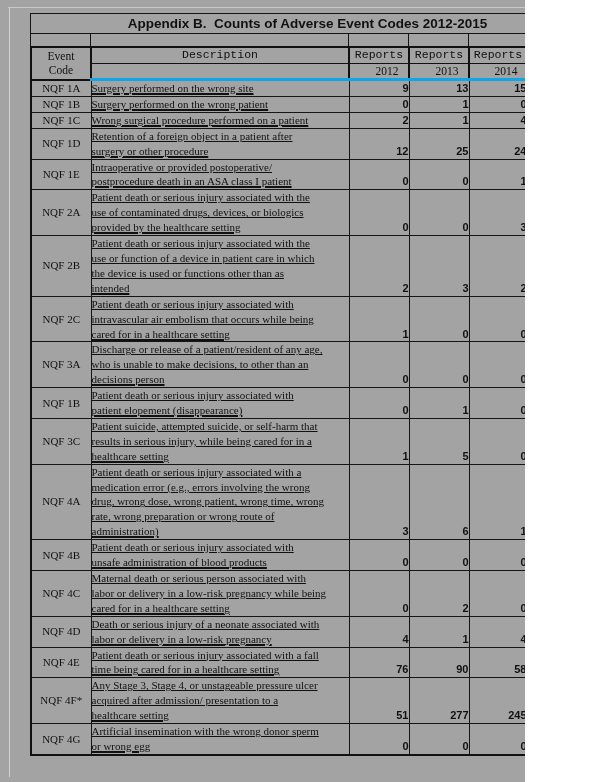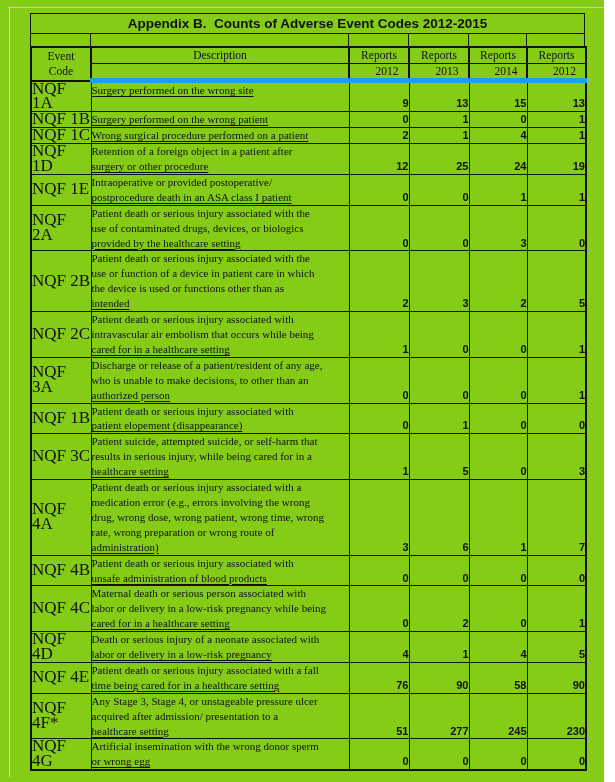--- a/index.html
+++ b/index.html
@@ -1,18 +1,18 @@
 <!DOCTYPE html>
 <html><head>
 <meta charset="utf-8">
 <style>
   html,body { margin:0; padding:0; }
   body { background:#ffffff; }
   .page {
-    position:relative; width:604px; height:782px; background:#84cc16;
+    position:relative; width:525px; height:782px; background:#a3a3a3;
     font-family:"Liberation Serif", serif; color:#111111; overflow:hidden;
   }
   .page-edge-top { position:absolute; left:8px; top:7px; width:603px; height:1px; background:#c9c9c9; }
   .page-edge-left { position:absolute; left:9px; top:7px; width:1px; height:770px; background:#d2d2d2; }
 
   .title-bar {
     position:absolute; left:30px; top:13px; width:553px; height:19px;
     border:1px solid #151515; display:flex; align-items:center; justify-content:center;
     font-family:"Liberation Sans", sans-serif; font-weight:bold; font-size:13.5px;
   }
@@ -29,29 +29,29 @@
     border-collapse:collapse; table-layout:fixed;
     border:2px solid #111111;
   }
   table.main td { padding:0; }
 
   thead td {
     font-size:11.5px; text-align:center; vertical-align:top;
     border-left:2px solid #111111; border-right:2px solid #111111;
     line-height:14.5px;
   }
-  thead td.th-underline { border-bottom:1px solid #111111; }
-  thead tr.header-row-2 td { border-bottom:5px solid #0ea5e9;padding-left:16px; }
+  thead td.th-underline { border-bottom:1px solid #111111;font-family:Liberation Mono, monospace; }
+  thead tr.header-row-2 td { border-bottom:3px solid #0ea5e9;padding-left:16px; }
   td.th-event { vertical-align:middle; border-bottom:2px solid #111111; }
 
   tbody td { border:1px solid #151515; }
   td.code-cell {
-    vertical-align:middle; font-size:17px; line-height:14.9px;
-  }
-  td.desc-cell { vertical-align:top; padding-left:3px; padding-right:1px; }
+    text-align:center; vertical-align:middle; font-size:11px; line-height:14.9px;
+  }
+  td.desc-cell { vertical-align:top; padding-left:3px; padding-right:1px;text-decoration:underline; }
   .desc-line { font-size:11px; line-height:14.9px; white-space:nowrap; }
   .desc-line.last { text-decoration:underline; text-underline-offset:2px; text-decoration-thickness:1px; }
   td.count-cell {
     vertical-align:bottom; text-align:right; padding-right:3px;
     font-family:"Liberation Sans", sans-serif; font-weight:bold; font-size:11px; line-height:14.9px;
   }
 </style>
 </head>
 <body>
 
@@ -196,21 +196,21 @@
       <td class="count-cell">0</td>
       <td class="count-cell">0</td>
       <td class="count-cell">1</td>
     </tr>
 
     <tr>
       <td class="code-cell">NQF 3A</td>
       <td class="desc-cell">
             <div class="desc-line">Discharge or release of a patient/resident of any age,</div>
             <div class="desc-line">who is unable to make decisions, to other than an</div>
-            <div class="desc-line last">authorized person</div>
+            <div class="desc-line last">decisions person</div>
           </td>
       <td class="count-cell">0</td>
       <td class="count-cell">0</td>
       <td class="count-cell">0</td>
       <td class="count-cell">1</td>
     </tr>
 
     <tr>
       <td class="code-cell">NQF 1B</td>
       <td class="desc-cell">

